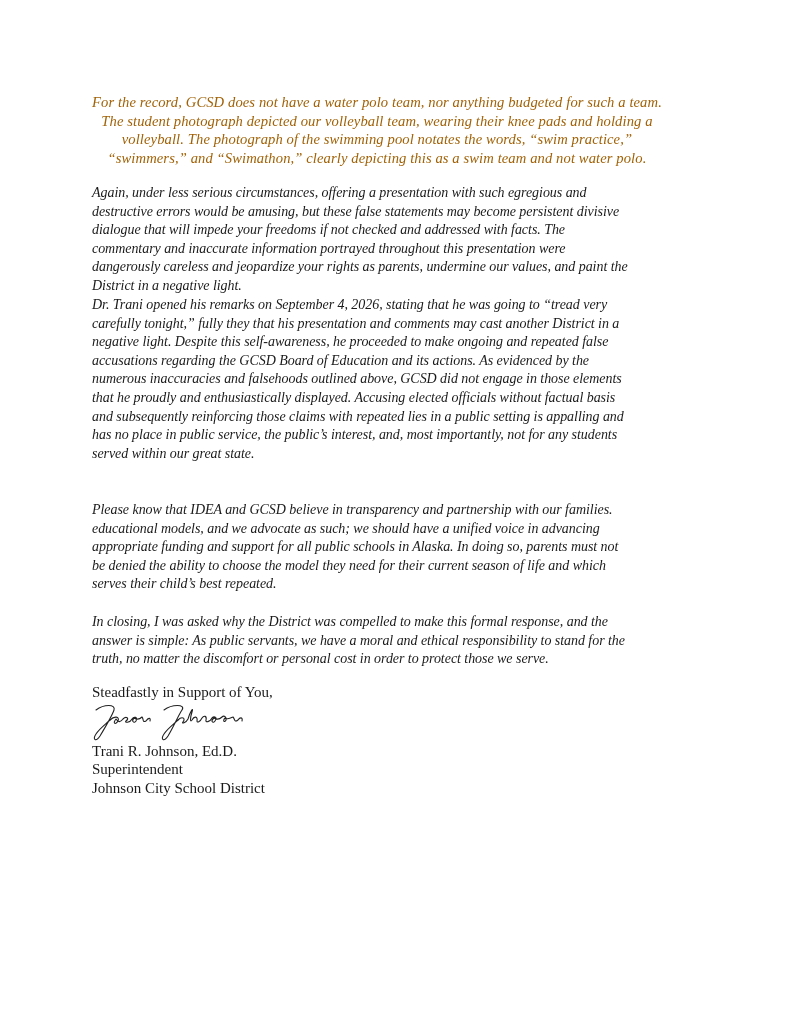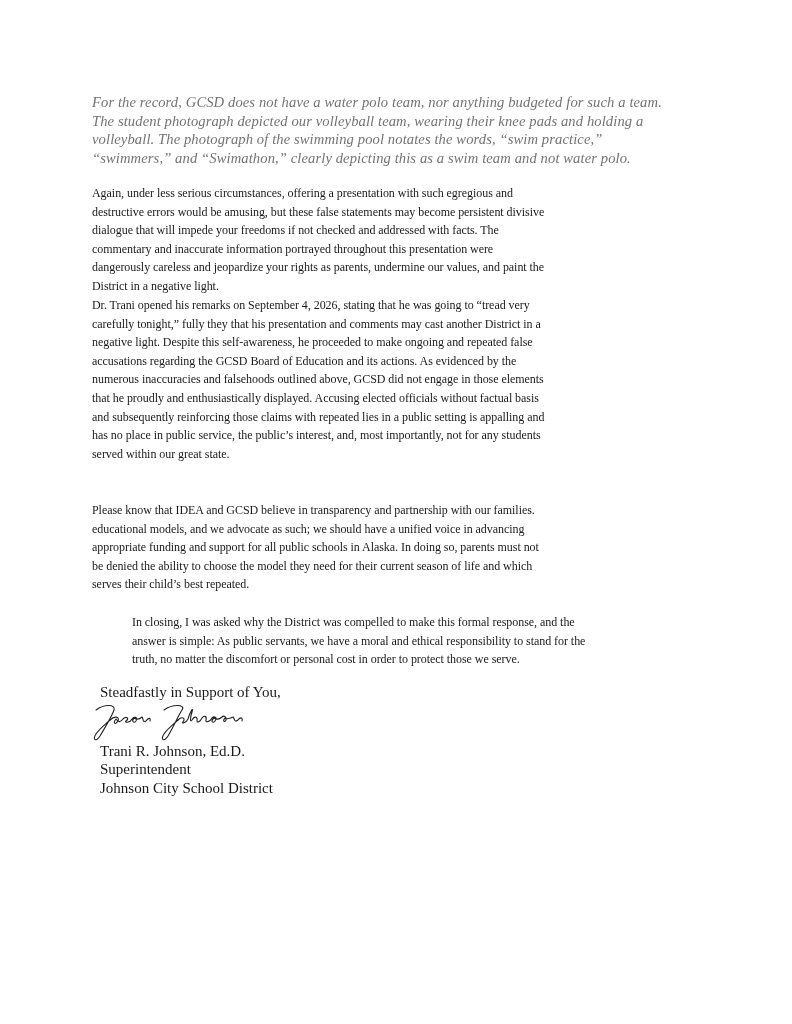--- a/index.html
+++ b/index.html
@@ -16,49 +16,50 @@
     color: #1a1a1a;
   }
   .page {
     position: absolute;
     left: 92px;
     top: 93px;
     width: 620px;
   }
   .para {
     margin: 0;
-    font-size: 12px;
+    font-size: 14px;
     line-height: 18.6px;
     letter-spacing: -0.05px;
+    font-style: italic;
   }
   .para .line {
     display: block;
     white-space: nowrap;
   }
   .para.italic {
-    font-style: italic;
-    color: #737373;
+    color: #a16207;
     font-size: 14.6px;
     letter-spacing: 0.1px;
+    text-align: center;
   }
   .closing-block {
     position: absolute;
     top: 590px;
     left: 0;
     font-size: 15px;
     line-height: 18.6px;
   }
   .sig-svg {
     position: absolute;
     left: -2px;
     top: 19px;
     width: 160px;
     height: 40px;
   }
-  .sig-line { display: block; white-space: nowrap; margin-left: 8px; }
+  .sig-line { display: block; white-space: nowrap; }
 </style>
 </head>
 <body>
 
 <div class="page">
 
   <p class="para italic" style="position:absolute;top:0;">
     <span class="line">For the record, GCSD does not have a water polo team, nor anything budgeted for such a team.</span>
     <span class="line">The student photograph depicted our volleyball team, wearing their knee pads and holding a</span>
     <span class="line">volleyball. The photograph of the swimming pool notates the words, “swim practice,”</span>
@@ -87,21 +88,21 @@
   </p>
 
   <p class="para" style="position:absolute;top:408px;">
     <span class="line">Please know that IDEA and GCSD believe in transparency and partnership with our families.</span>
     <span class="line">educational models, and we advocate as such; we should have a unified voice in advancing</span>
     <span class="line">appropriate funding and support for all public schools in Alaska. In doing so, parents must not</span>
     <span class="line">be denied the ability to choose the model they need for their current season of life and which</span>
     <span class="line">serves their child’s best repeated.</span>
   </p>
 
-  <p class="para" style="position:absolute;top:520px;margin-left:40px;">
+  <p class="para" style="position:absolute;top:520px;">
     <span class="line">In closing, I was asked why the District was compelled to make this formal response, and the</span>
     <span class="line">answer is simple: As public servants, we have a moral and ethical responsibility to stand for the</span>
     <span class="line">truth, no matter the discomfort or personal cost in order to protect those we serve.</span>
   </p>
 
   <div class="closing-block">
     <span class="sig-line">Steadfastly in Support of You,</span>
     <svg class="sig-svg" viewBox="0 0 160 40" xmlns="http://www.w3.org/2000/svg">
       <g fill="none" stroke="#222" stroke-width="1.1" stroke-linecap="round" stroke-linejoin="round">
 

